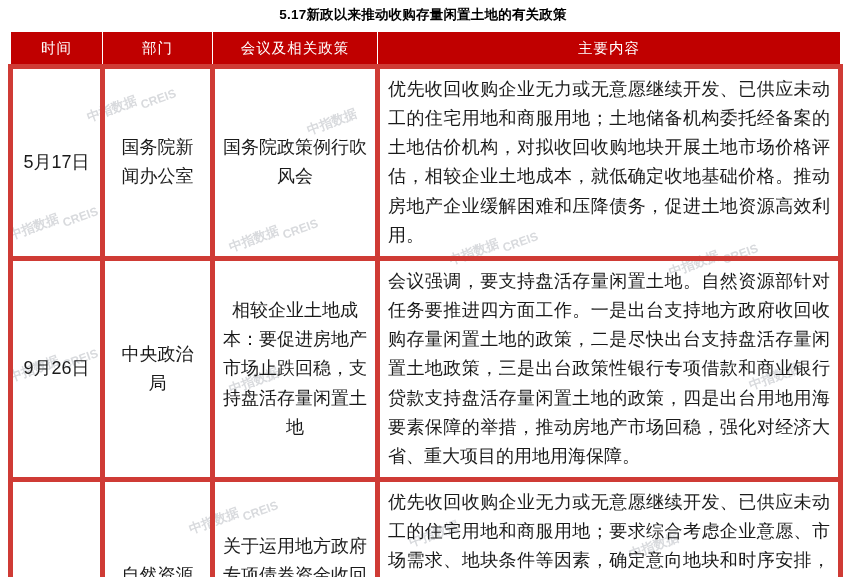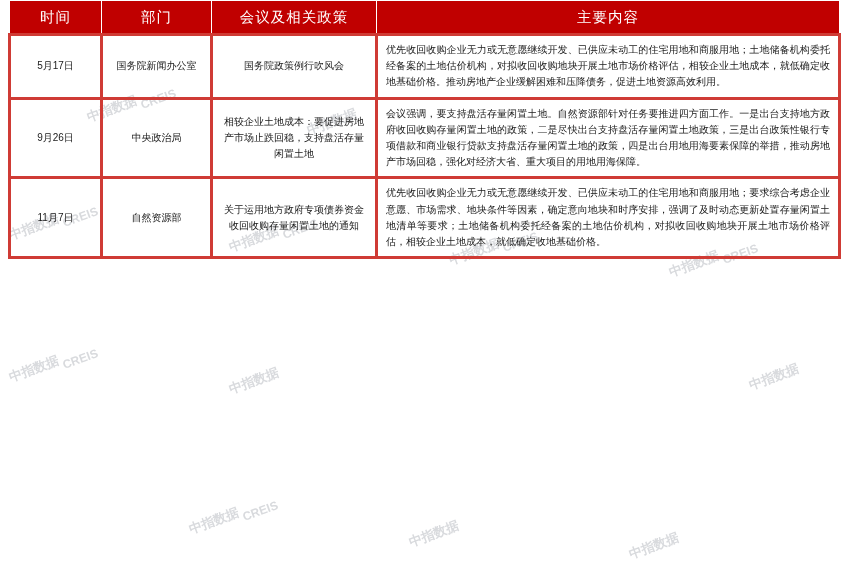--- a/index.html
+++ b/index.html
@@ -42,24 +42,24 @@
   table.policy-table th {
     background: #c00000;
     color: #ffffff;
     font-size: 14.5px;
     font-weight: normal;
     height: 30px;
     border: 1px solid #ffffff;
     letter-spacing: 1px;
   }
   table.policy-table td {
-    border: 3px solid #4d7c0f;
+    border: 5px solid #4d7c0f;
     border-color: #cf3b35;
     vertical-align: middle;
-    font-size: 10px;
+    font-size: 18px;
     line-height: 1.62;
     padding: 6px 8px;
     background: transparent;
   }
   td.col-time {
     text-align: center;
     font-size: 14px;
     width: 92px;
     margin-left: 32px;
   }
@@ -97,20 +97,21 @@
     white-space: nowrap;
     transform: rotate(-20deg);
     font-family: "Liberation Sans", "DejaVu Sans", sans-serif;
   }
 </style>
 </head>
 <body>
 
 <div class="page">
 
+  <div class="doc-title">5.17新政以来推动收购存量闲置土地的有关政策</div>
 
   <div class="wm-layer">
       <span class="wm" style="left: 86px; top: 100px; font-size: 13px;">中指数据</span>
       <span class="wm" style="left: 140px; top: 92px; font-size: 12px;">CREIS</span>
       <span class="wm" style="left: 306px; top: 113px; font-size: 13px;">中指数据</span>
       <span class="wm" style="left: 8px; top: 218px; font-size: 13px;">中指数据</span>
       <span class="wm" style="left: 62px; top: 210px; font-size: 12px;">CREIS</span>
       <span class="wm" style="left: 228px; top: 230px; font-size: 13px;">中指数据</span>
       <span class="wm" style="left: 282px; top: 222px; font-size: 12px;">CREIS</span>
       <span class="wm" style="left: 448px; top: 243px; font-size: 13px;">中指数据</span>

